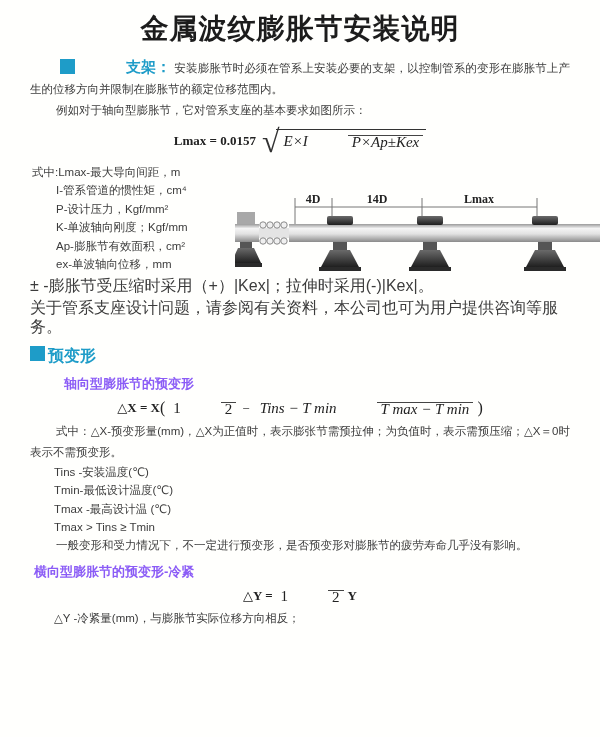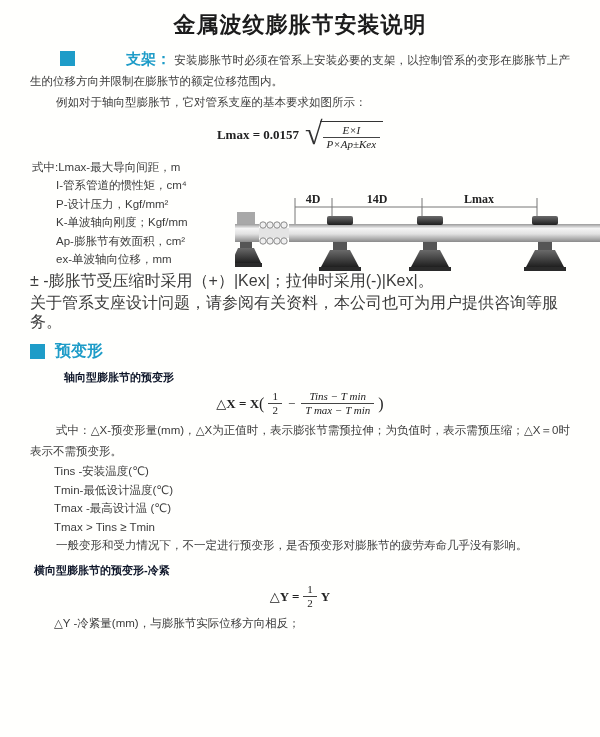--- a/index.html
+++ b/index.html
@@ -9,58 +9,58 @@
     background:#fffffd;
     overflow:hidden;
     font-family:"Liberation Sans","DejaVu Sans",sans-serif;
     color:#3c3c3c;
     box-sizing:border-box;
     padding:0 30px;
   }
   .doc-title{
     margin:10px 0 8px 0;
     text-align:center;
-    font-size:22px;
+    font-size:28px;
     font-weight:700;
     color:#1c1c1c;
     letter-spacing:1px;
   }
   p{margin:0;}
   .para{font-size:11.5px;line-height:21px;text-align:justify;}
   .indent{text-indent:26px;}
   .big-indent{text-indent:30px;}
   .sec-head{
     display:inline-flex;align-items:center;gap:21px;
     color:#1e9cc8;font-weight:700;font-size:15px;
     vertical-align:-2px;
   }
   .sq{display:inline-block;width:15px;height:15px;background:#1e9cc8;}
   .h2-head{
     margin:10px 0 4px 0;
-    display:flex;align-items:center;gap:10px;
+    display:flex;gap:3px;
     color:#1e9cc8;font-weight:700;font-size:16px;
   }
   .h3-head{
     margin:8px 0 2px 0;
-    color:#0f172a;font-weight:700;font-size:11px;
+    color:#8b5cf6;font-weight:700;font-size:13px;
   }
   .h3-axial{padding-left:34px;}
   .h3-lateral{padding-left:4px;}
   
   .formula{
     text-align:center;
     font-family:"Liberation Serif","DejaVu Serif",serif;
     color:#222;
     margin:5px 0 3px 0;
   }
   .formula .f-lhs{font-weight:700;font-size:13px;vertical-align:middle;}
   .frac{
-    display:inline-flex;flex-direction:column;
+    display:inline-flex;
     vertical-align:middle;text-align:center;
-    font-size:11px;line-height:13px;
+    font-size:15px;line-height:13px;gap:36px;
   }
   .frac .den{border-top:1px solid #444;}
   .frac .num,.frac .den{padding:0 4px;}
   .serifit{font-style:italic;font-family:"Liberation Serif","DejaVu Serif",serif;}
   .sqrt{display:inline-flex;align-items:flex-start;vertical-align:middle;margin-left:6px;}
   .radical{font-size:32px;line-height:30px;font-weight:400;margin-right:-3px;color:#333;}
   .sqrt-content{display:inline-block;border-top:1.5px solid #333;padding:2px 3px 0 3px;margin-top:3px;}
   .f-mid{font-size:13px;vertical-align:middle;padding:0 2px;}
   .f-paren{font-size:16px;vertical-align:middle;}
   

